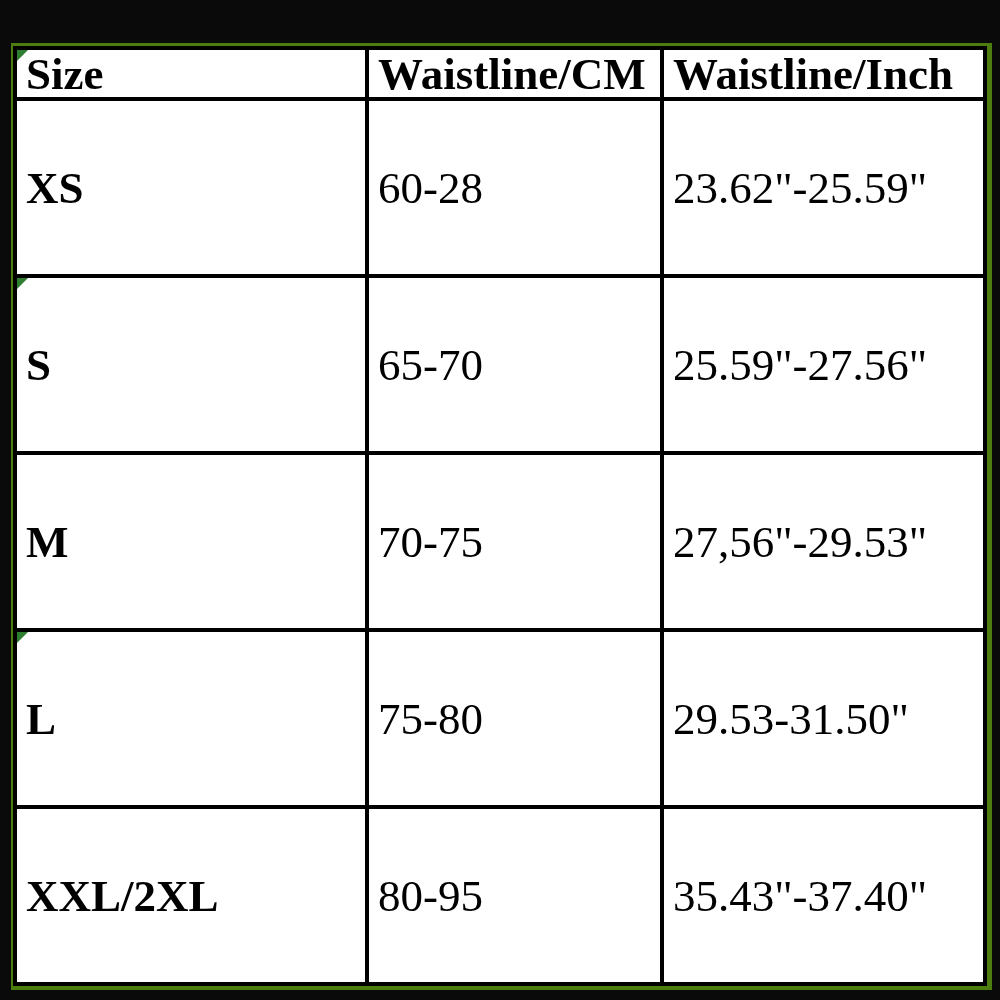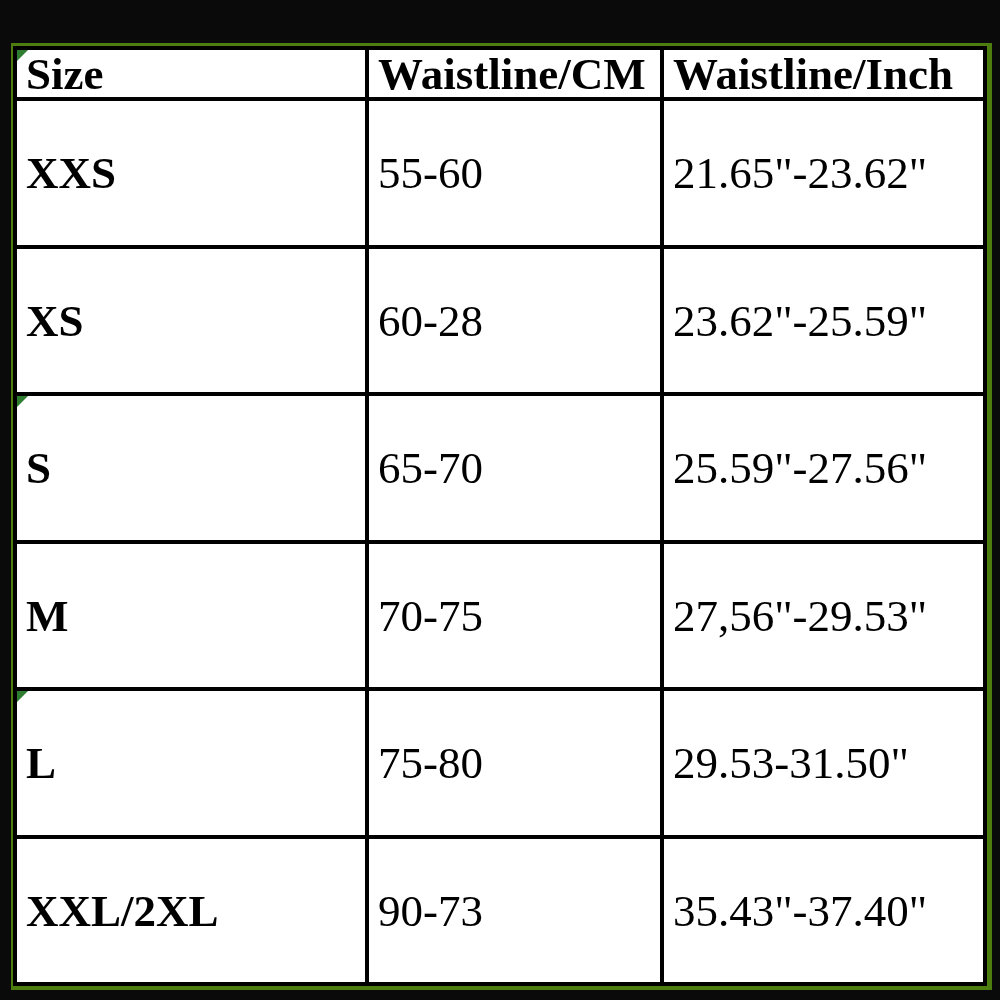--- a/index.html
+++ b/index.html
@@ -75,25 +75,20 @@
         <th>
           <span>Waistline/CM</span>
         </th>
         <th>
           <span>Waistline/Inch</span>
         </th>
       </tr>
     </thead>
     <tbody>
       <tr>
-        <td class="size-cell"><span>XXS</span></td>
-        <td class="cm-cell"><span>55-60</span></td>
-        <td class="inch-cell"><span>21.65"-23.62"</span></td>
-      </tr>
-      <tr>
         <td class="size-cell"><span>XS</span></td>
         <td class="cm-cell"><span>60-28</span></td>
         <td class="inch-cell"><span>23.62"-25.59"</span></td>
       </tr>
       <tr>
         <td class="size-cell"><span class="tri"></span><span>S</span></td>
         <td class="cm-cell"><span>65-70</span></td>
         <td class="inch-cell"><span>25.59"-27.56"</span></td>
       </tr>
       <tr>
@@ -101,18 +96,18 @@
         <td class="cm-cell"><span>70-75</span></td>
         <td class="inch-cell"><span>27,56"-29.53"</span></td>
       </tr>
       <tr>
         <td class="size-cell"><span class="tri"></span><span>L</span></td>
         <td class="cm-cell"><span>75-80</span></td>
         <td class="inch-cell"><span>29.53-31.50"</span></td>
       </tr>
       <tr>
         <td class="size-cell"><span>XXL/2XL</span></td>
-        <td class="cm-cell"><span>90-73</span></td>
+        <td class="cm-cell"><span>80-95</span></td>
         <td class="inch-cell"><span>35.43"-37.40"</span></td>
       </tr>
     </tbody>
   </table>
 </div>
 
 </body></html>

